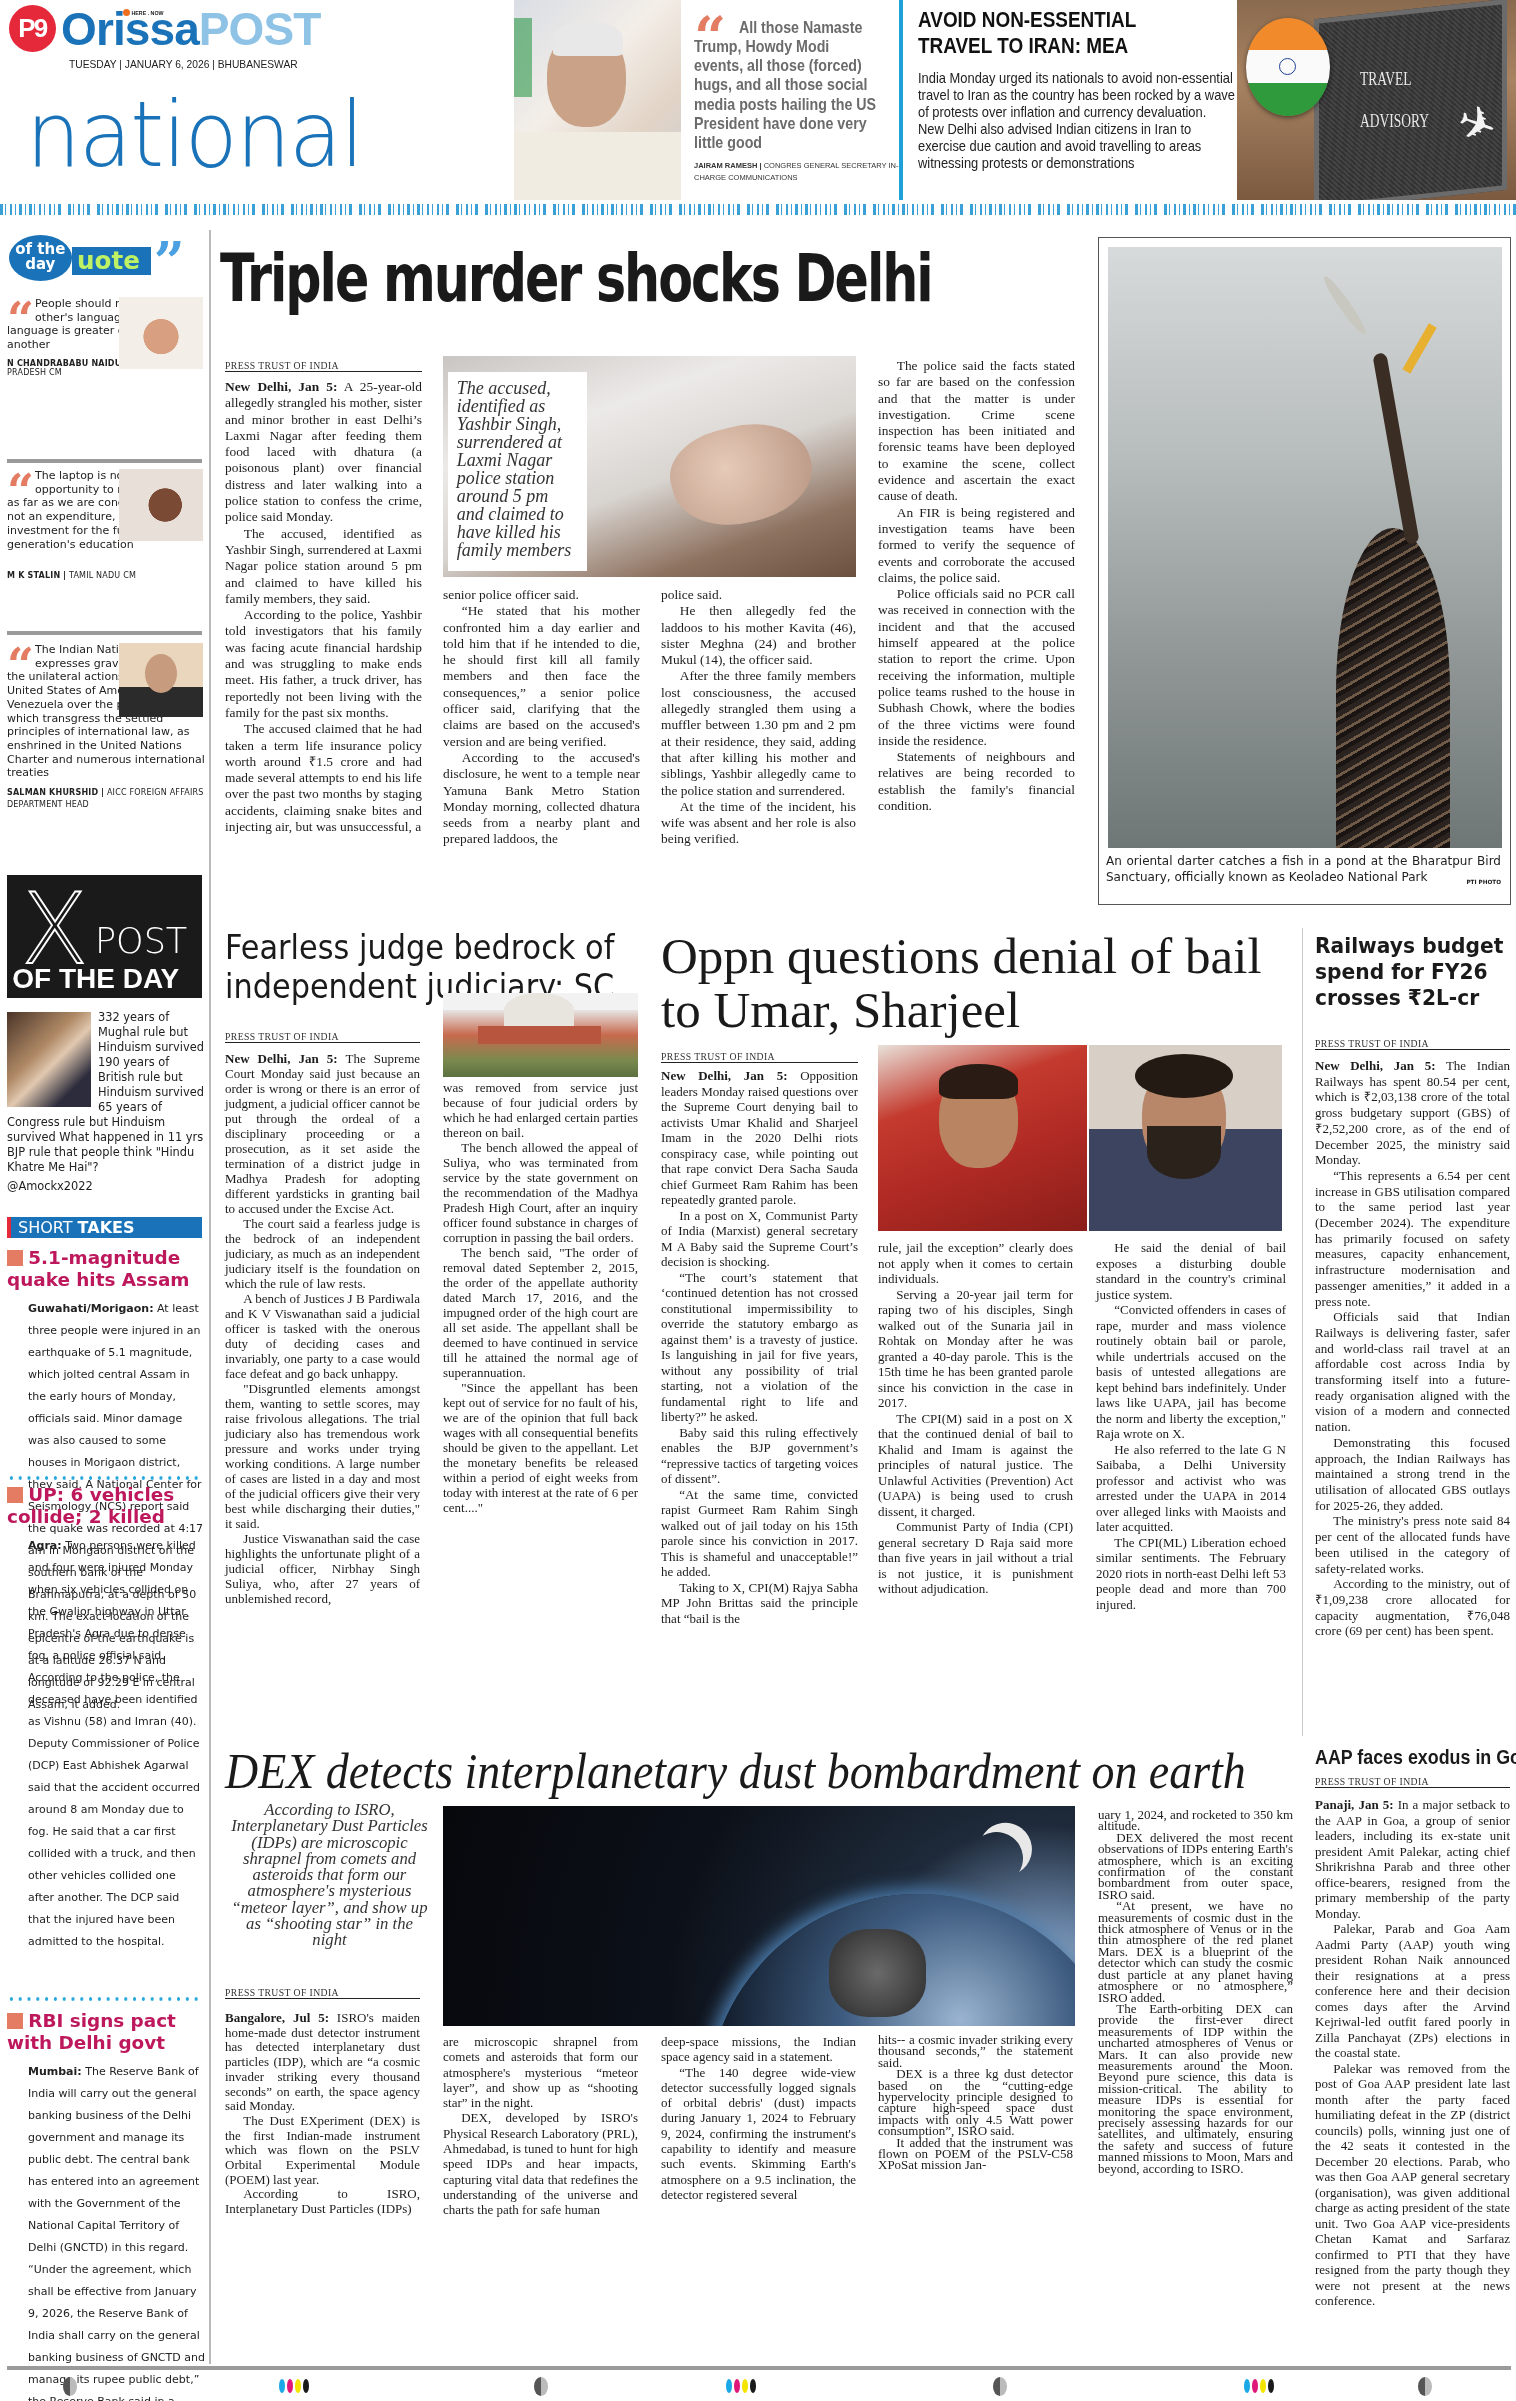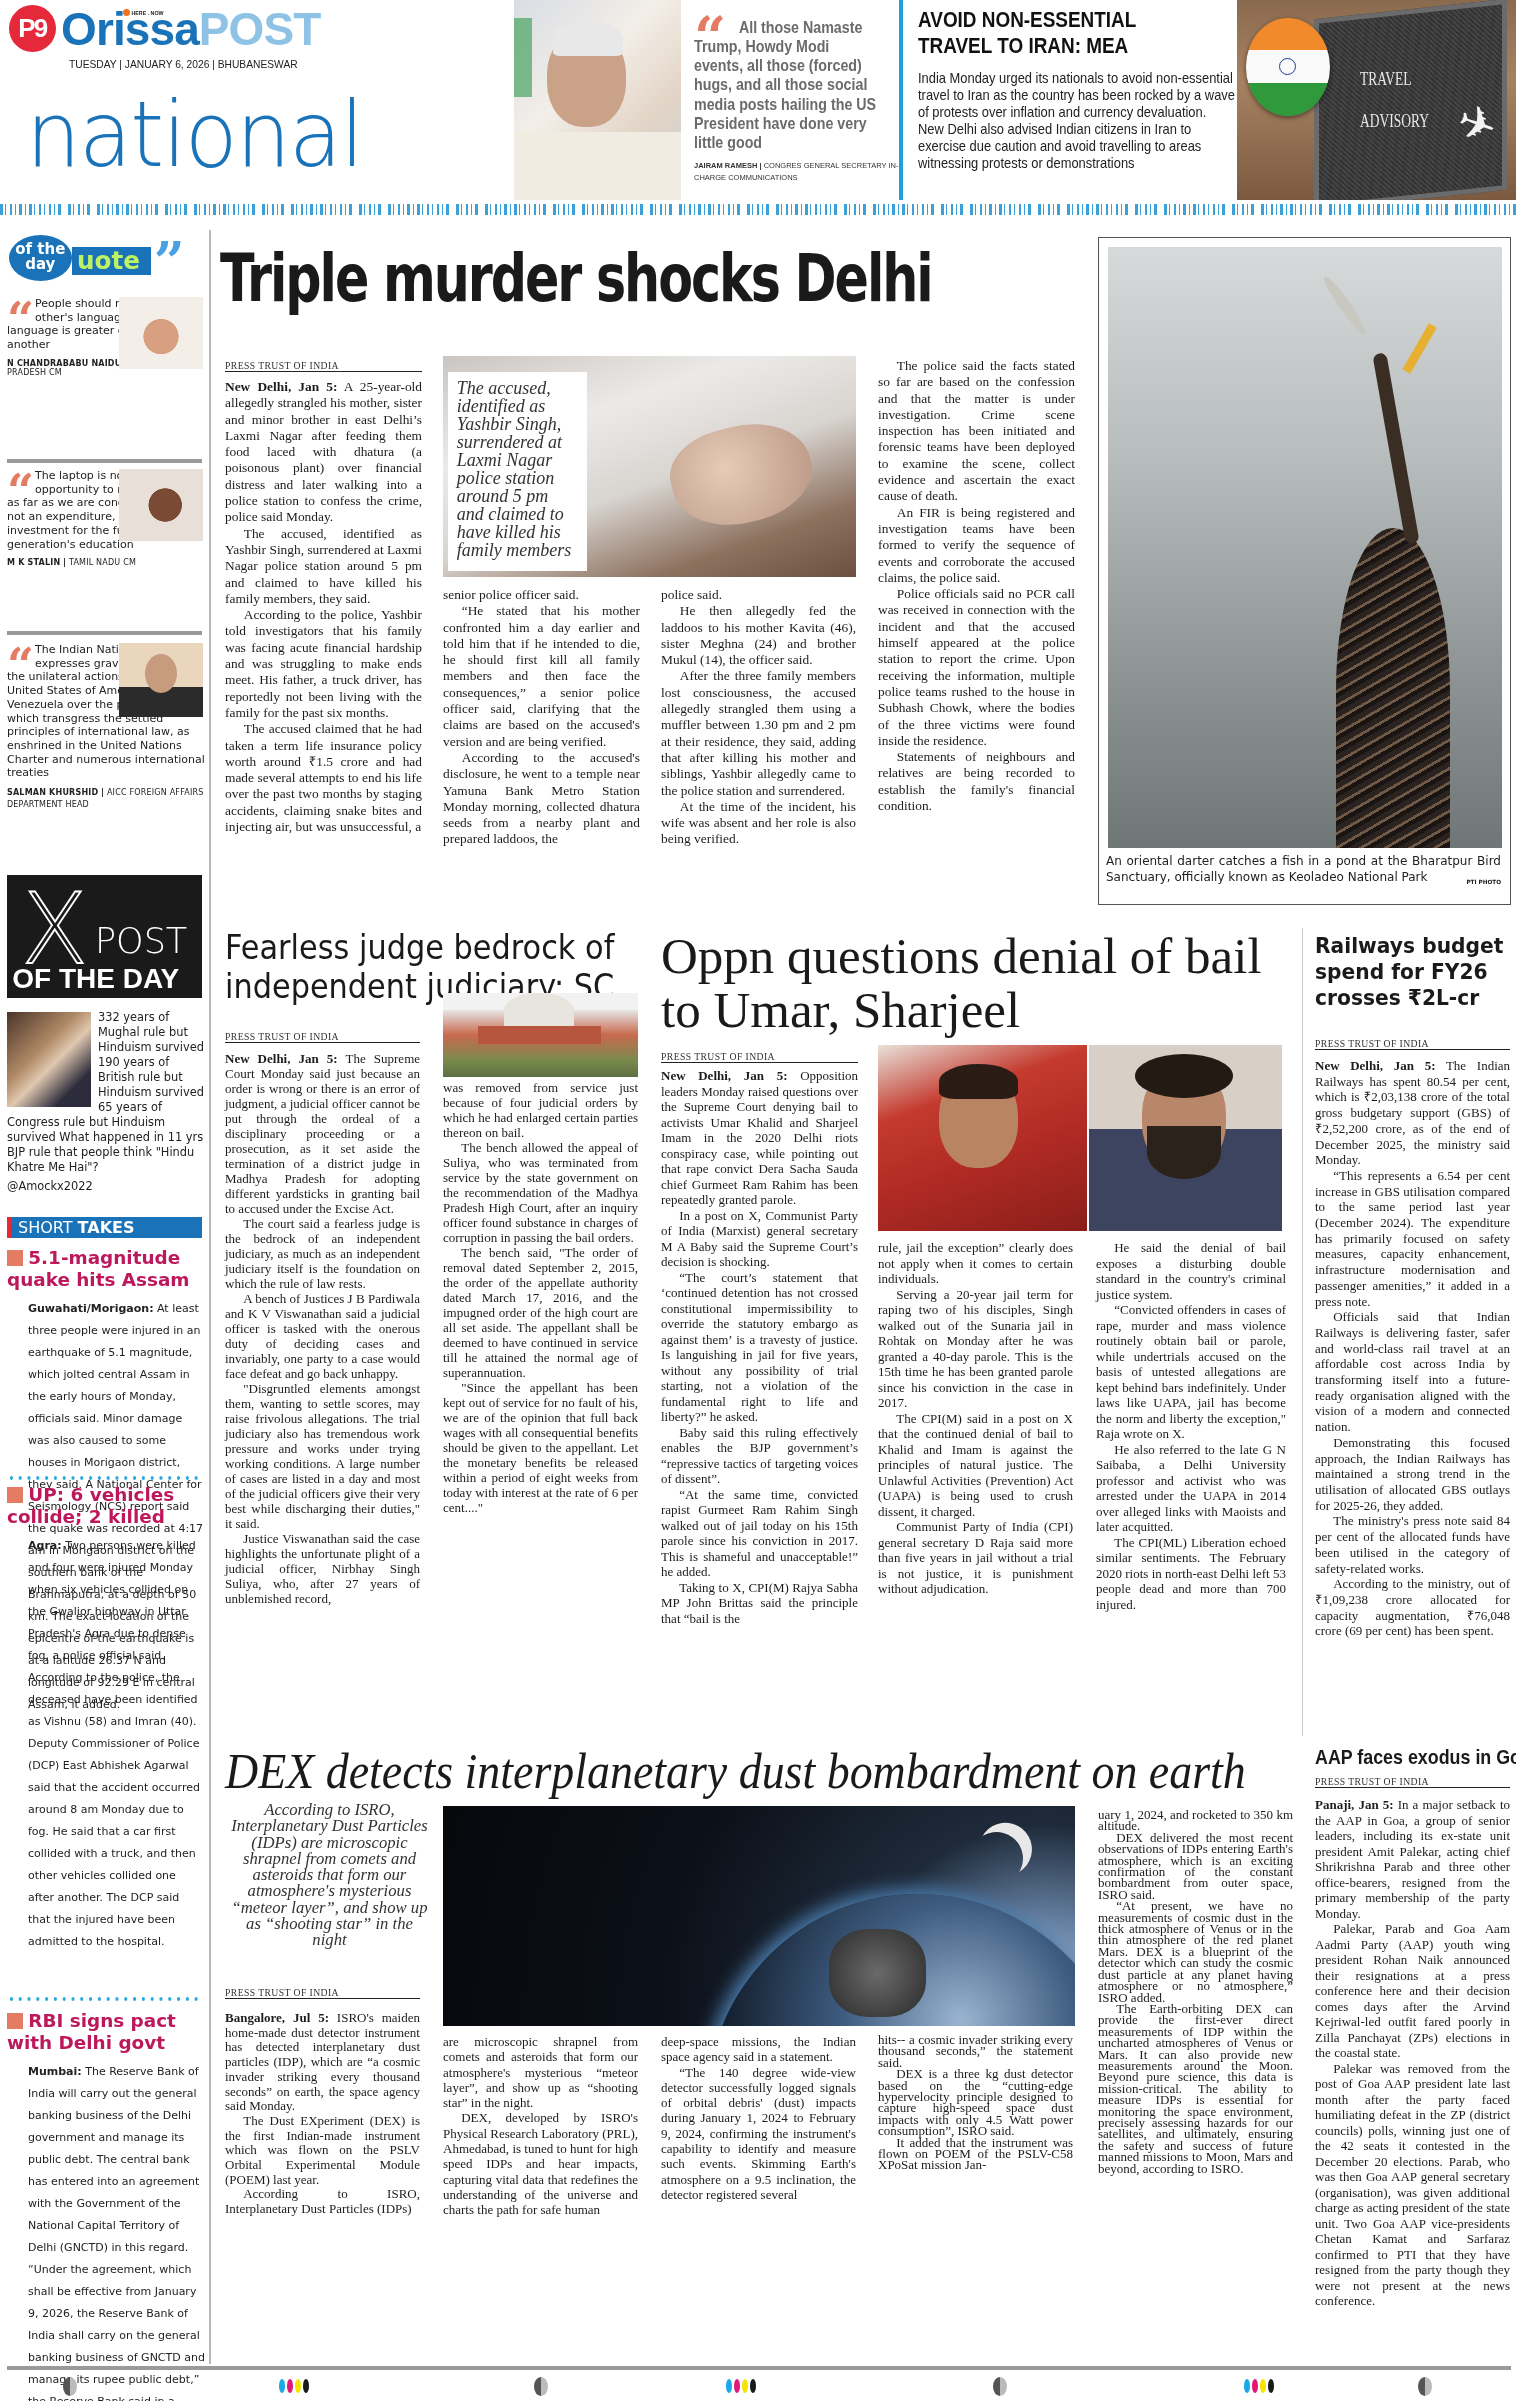--- a/index.html
+++ b/index.html
@@ -95,21 +95,21 @@
 <div class="abs" style="left:7px;top:297px;width:199px;height:141px">
   <div class="photo" style="left:112px;top:0;width:84px;height:72px;background:radial-gradient(circle at 50% 55%,#d8a080 0 30%,#f3eee8 31%)"></div>
   <div class="qbody" style="width:199px"><span class="qmark">“</span><span>People should respect each other's languages. No language is greater or lesser than another</span></div>
   <div class="qattr" style="margin-top:7px"><b>N CHANDRABABU NAIDU</b> <b>|</b> <span>ANDHRA PRADESH CM</span></div>
 </div>
 <div class="hrule" style="left:7px;top:459px;width:195px;height:3.5px"></div>
 
 <div class="abs" style="left:7px;top:469px;width:199px;height:158px">
   <div class="photo" style="left:112px;top:0;width:84px;height:72px;background:radial-gradient(circle at 55% 50%,#7b4a34 0 28%,#e8e0d8 29%)"></div>
   <div class="qbody" style="width:199px"><span class="qmark">“</span><span>The laptop is not a gift, it is an opportunity to rule the world; as far as we are concerned this is not an expenditure, but an investment for the future generation's education</span></div>
-  <div class="qattr" style="margin-top:7px"><b>M K STALIN</b> <b>|</b> <span>TAMIL NADU CM</span></div>
+  <div class="qattr" style="margin-top:20px"><b>M K STALIN</b> <b>|</b> <span>TAMIL NADU CM</span></div>
 </div>
 <div class="hrule" style="left:7px;top:631px;width:195px;height:3.5px"></div>
 
 <div class="abs" style="left:7px;top:643px;width:199px;height:220px">
   <div class="photo" style="left:112px;top:0;width:84px;height:74px;background:linear-gradient(180deg,#e9d6bd 0 60%,#2b2b2b 60%)">
       <div style="position:absolute;left:26px;top:10.5px;width:32px;height:39px;border-radius:50%;background:#c79b7e"></div>
     </div>
   <div class="qbody" style="width:199px"><span class="qmark">“</span><span>The Indian National Congress expresses grave concern at the unilateral actions taken by the United States of America in Venezuela over the past 48 hours, which transgress the settled principles of international law, as enshrined in the United Nations Charter and numerous international treaties</span></div>
   <div class="qattr" style="margin-top:7px;line-height:12.3px"><b>SALMAN KHURSHID</b> <b>|</b> <span>AICC FOREIGN AFFAIRS DEPARTMENT HEAD</span></div>
 </div>

